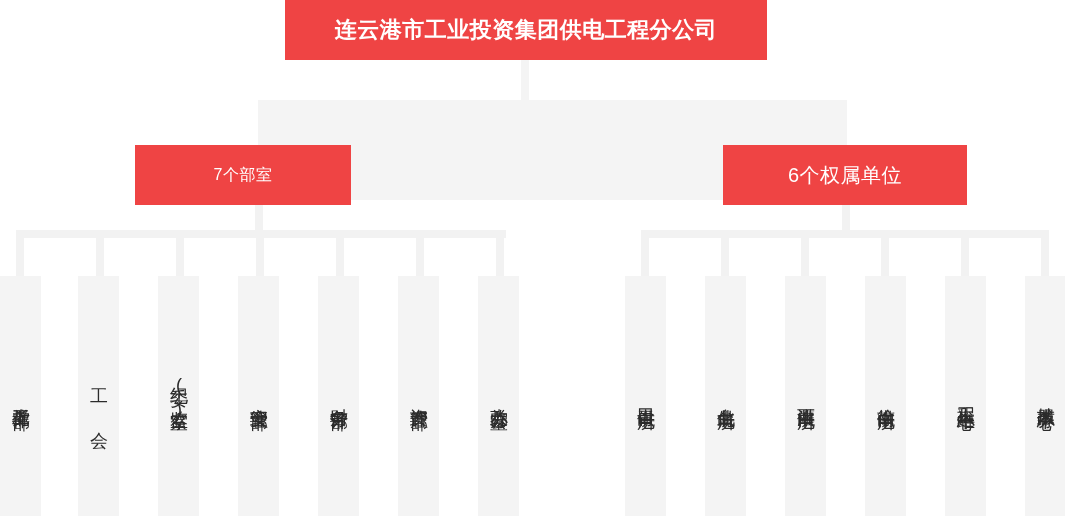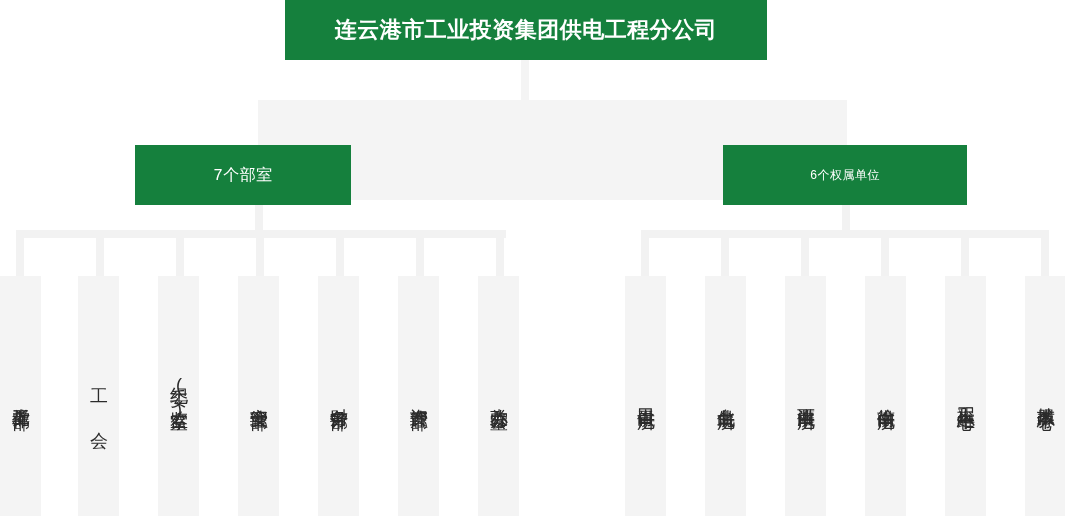--- a/index.html
+++ b/index.html
@@ -15,29 +15,28 @@
     position: relative;
     width: 1065px;
     height: 516px;
     overflow: hidden;
     background: #ffffff;
   }
 
   
   .node-blue {
     position: absolute;
-    background: #15803d;
+    background: #ef4444;
     color: #ffffff;
     display: flex;
     align-items: center;
     justify-content: center;
     text-align: center;
     letter-spacing: 0.5px;
     z-index: 5;
-    font-family: Liberation Mono, monospace;
   }
   #root-node {
     left: 285px;
     top: 0px;
     width: 482px;
     height: 60px;
     font-size: 22px;
     font-weight: bold;
   }
   #dept-group-node {
@@ -45,21 +44,21 @@
     top: 145px;
     width: 216px;
     height: 60px;
     font-size: 16px;
   }
   #unit-group-node {
     left: 723px;
     top: 145px;
     width: 244px;
     height: 60px;
-    font-size: 12px;
+    font-size: 20px;
     align-items: center;
   }
 
   
   #level2-band {
     position: absolute;
     left: 258px;
     top: 100px;
     width: 589px;
     height: 100px;

